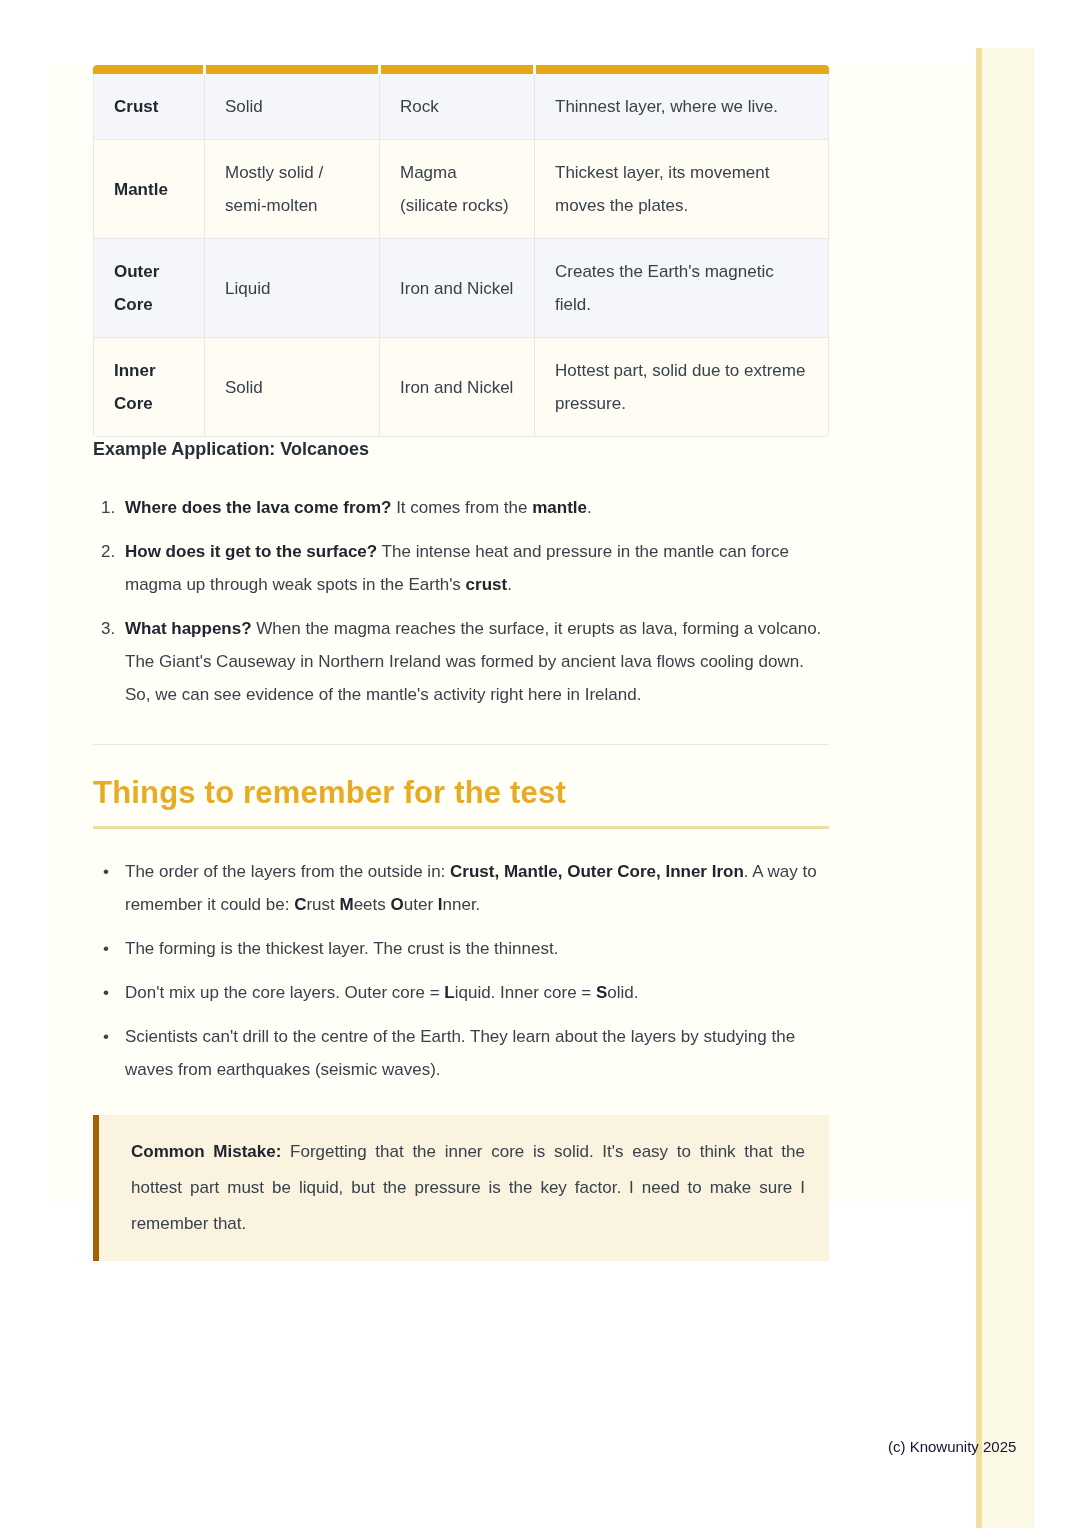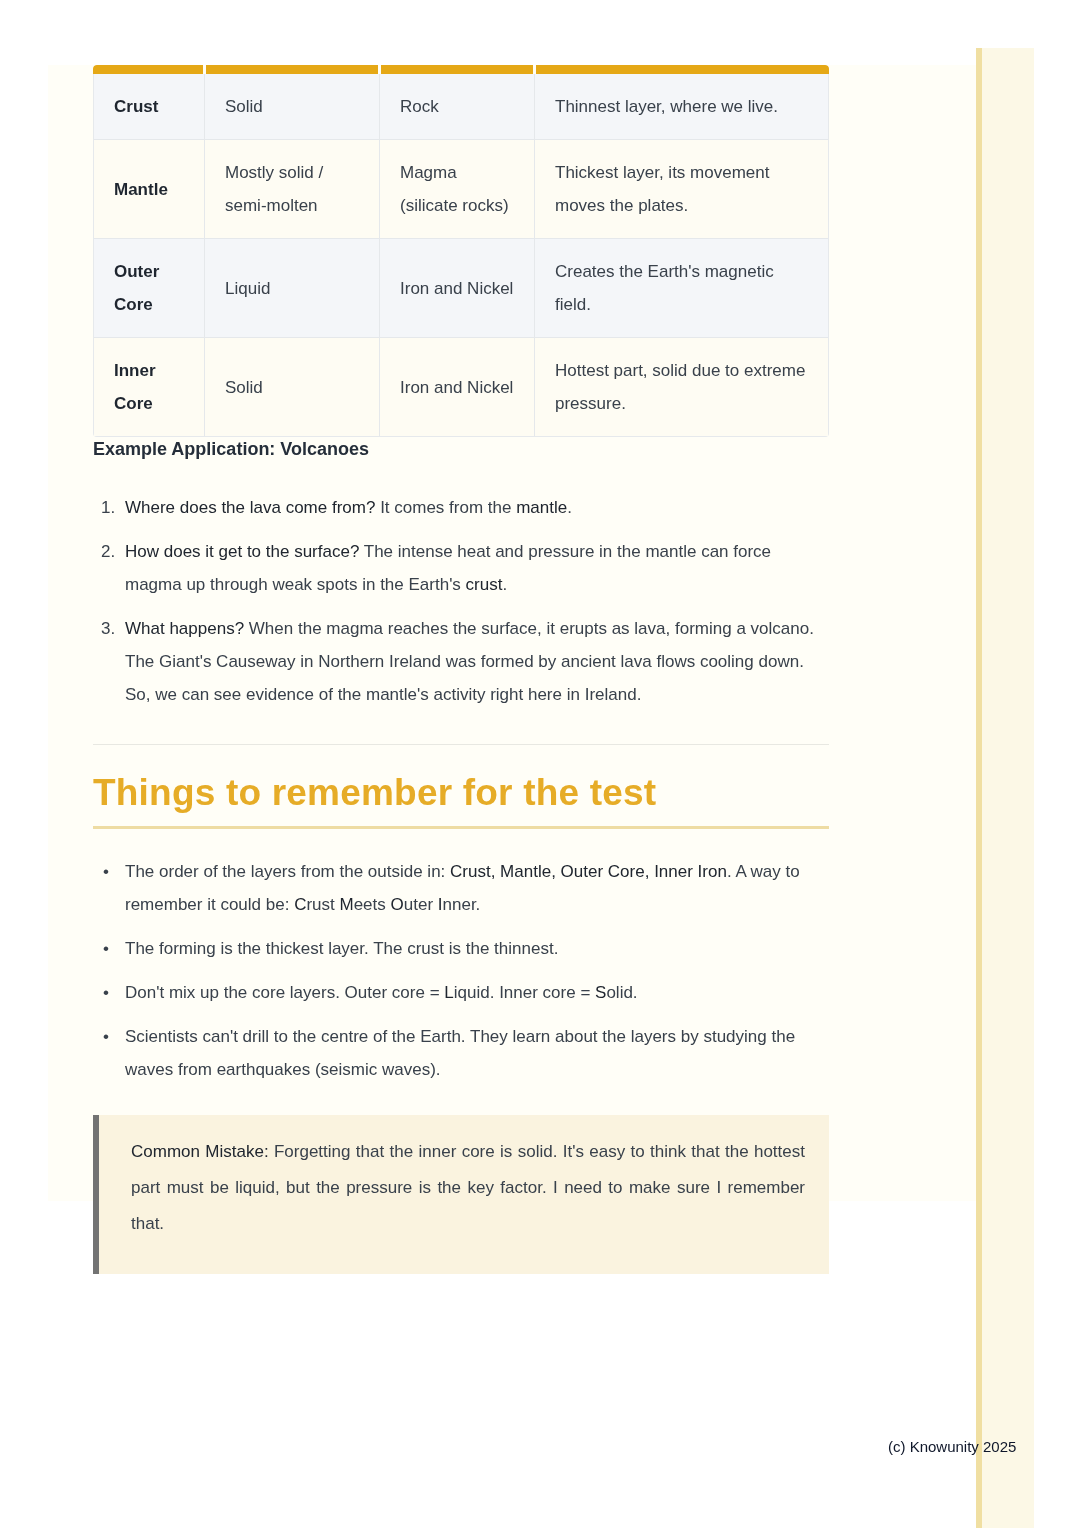--- a/index.html
+++ b/index.html
@@ -24,43 +24,43 @@
   .tbl { border:1px solid #E6E9EC; border-top:none; }
   .t-row { display:grid; grid-template-columns:111px 175px 155px 1fr; }
   .t-row + .t-row { border-top:1px solid #E5E8EB; }
   .t-row:nth-child(even) { background:#FEFCF3; }
   .t-row:nth-child(odd)  { background:#F4F6F9; }
   .t-cell { display:flex; align-items:center; padding:16px 16px 16px 20px;
             border-right:1px solid #E5E8EB; line-height:33px; }
   .t-cell:last-child { border-right:none; }
   .t-cell.layer { font-weight:700; color:#1F2630; }
 
-  strong, b { font-weight:400; color:#20262F; }
+  strong, b { font-weight:700; color:#20262F; }
 
   .example-heading { font-size:18px; font-weight:700; color:#252E3A;
                      line-height:24px; }
 
   ol.numbered { list-style:none; margin-top:30px; counter-reset:num; }
   ol.numbered > li { position:relative; padding-left:32px; margin-bottom:11px;
                      counter-increment:num; }
   ol.numbered > li::before { content:counter(num) "."; position:absolute; left:8px;
                              color:#39414B; }
 
   hr.divider { border:none; border-top:1px solid #E8E8E2; margin-top:33px; }
 
-  .big-heading { margin-top:28px; font-size:37px; font-weight:700; color:#E6AC27;
+  .big-heading { margin-top:28px; font-size:31px; font-weight:700; color:#E6AC27;
                  line-height:40px; letter-spacing:0.2px; }
   .heading-rule { margin-top:13px; height:3px; background:#EEDCA3; width:736px; }
 
   ul.bullets { list-style:none; margin-top:26px; }
   ul.bullets > li { position:relative; padding-left:32px; margin-bottom:11px; }
   ul.bullets > li::before { content:"•"; position:absolute; left:10px; color:#39414B; }
 
-  .callout { margin-top:29px; background:#FAF3DF; border-left:6px solid #737373;
-             padding:19px 24px 32px 32px; }
+  .callout { margin-top:29px; background:#FAF3DF; border-left:6px solid #a16207;
+             padding:19px 24px 19px 32px; }
   .callout p { text-align:justify; line-height:36px; color:#39414B; }
 
   
   .edge-line { position:absolute; left:976px; top:48px; width:6px; height:1480px;
                background:#F0DFA2; }
   .side-band { position:absolute; left:982px; top:48px; width:52px; height:1480px;
                background:#FCF8E6; }
 
   .copyright { position:absolute; left:888px; top:1437px; z-index:5;
                font-size:15px; line-height:20px; color:#0f172a; }

